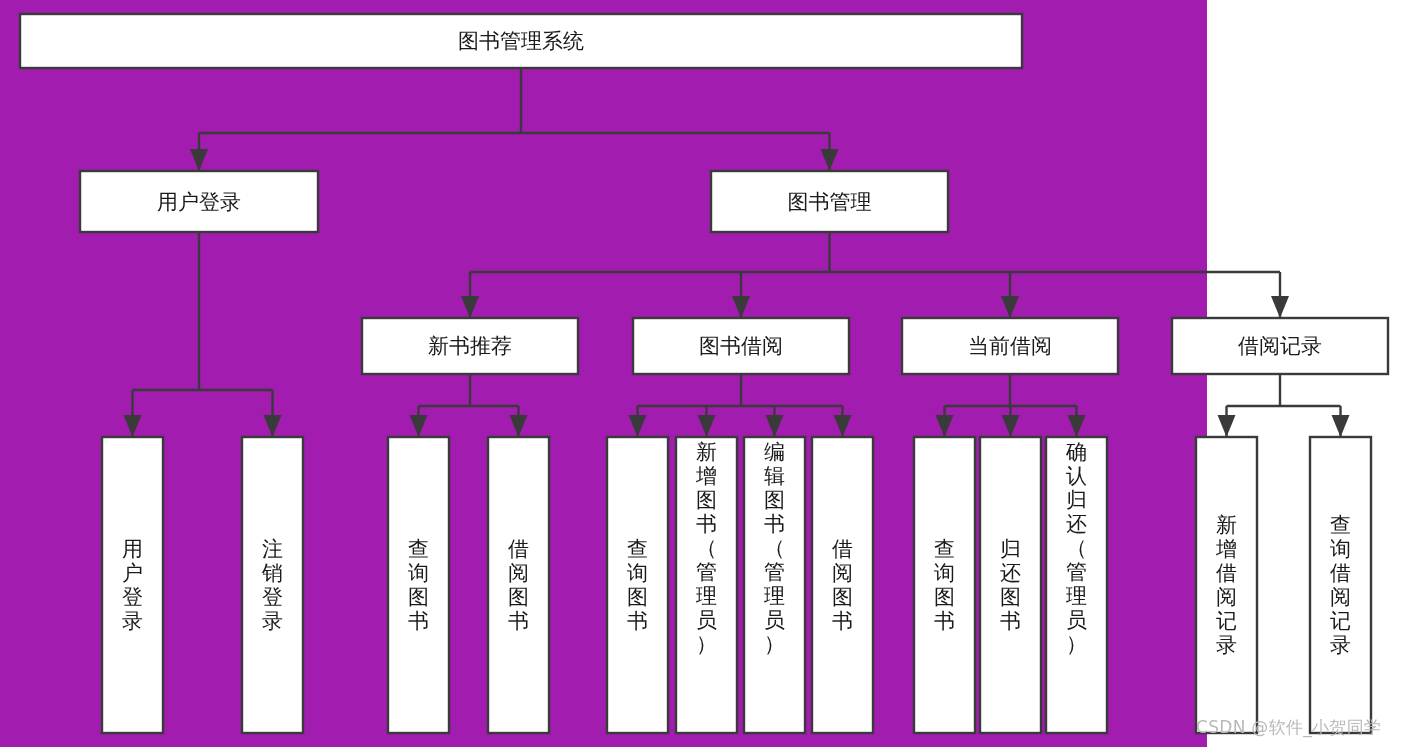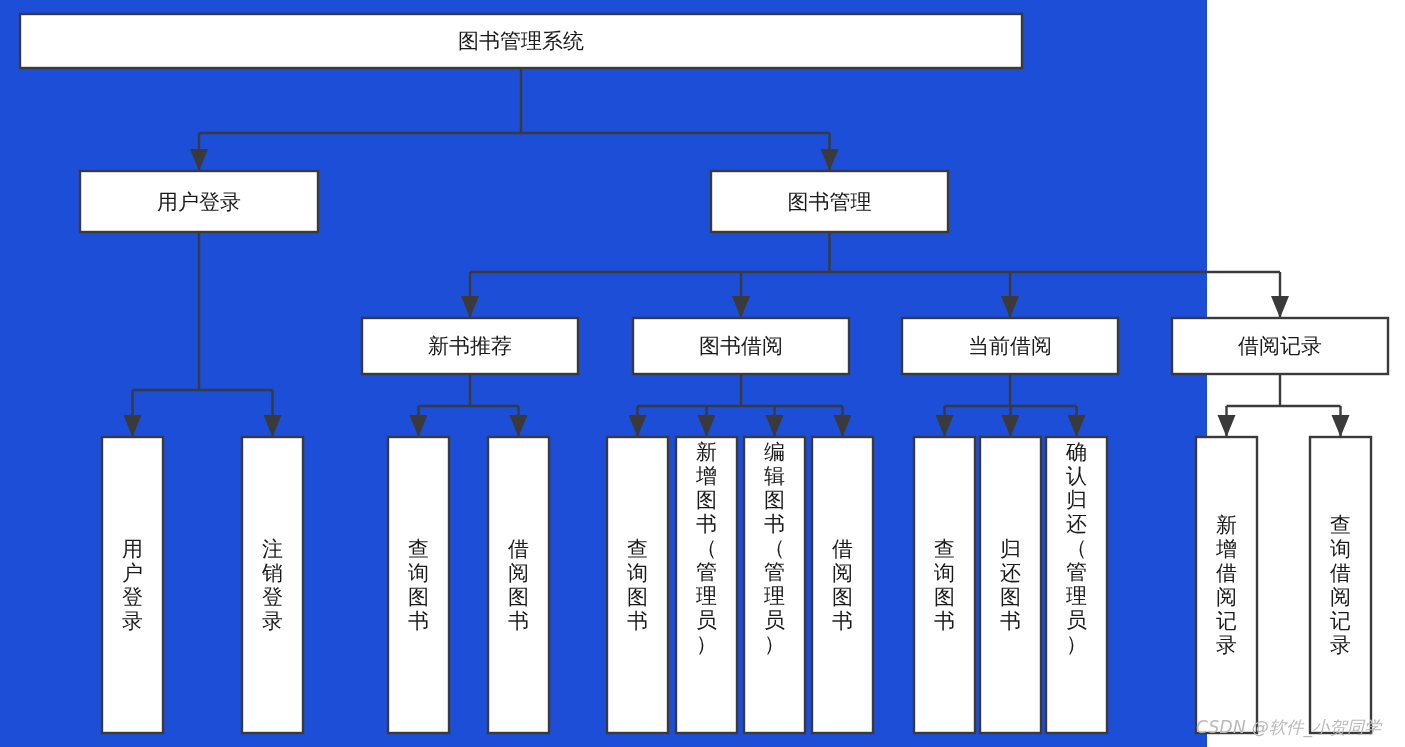--- a/index.html
+++ b/index.html
@@ -11,21 +11,21 @@
   body {
     width: 1405px;
     height: 747px;
     overflow: hidden;
     font-family: "DejaVu Sans", "Liberation Sans", sans-serif;
   }
   #diagram-root {
     position: relative;
     width: 1207px;
     height: 747px;
-    background: #1d4ed8;
+    background: #a21caf;
   }
   svg#diagram-svg {
     position: absolute;
     left: 0;
     top: 0;
     width: 1405px;
     height: 747px;
     display: block;
   }
   .node-box {
@@ -201,14 +201,14 @@
         <g>
           <rect class="node-box" x="1196" y="437" width="61" height="296"></rect>
           <text class="node-label-v" x="1226.5"><tspan x="1226.5" y="532">新</tspan><tspan x="1226.5" y="556">增</tspan><tspan x="1226.5" y="580">借</tspan><tspan x="1226.5" y="604">阅</tspan><tspan x="1226.5" y="628">记</tspan><tspan x="1226.5" y="652">录</tspan></text>
         </g>
         <g>
           <rect class="node-box" x="1310" y="437" width="61" height="296"></rect>
           <text class="node-label-v" x="1340.5"><tspan x="1340.5" y="532">查</tspan><tspan x="1340.5" y="556">询</tspan><tspan x="1340.5" y="580">借</tspan><tspan x="1340.5" y="604">阅</tspan><tspan x="1340.5" y="628">记</tspan><tspan x="1340.5" y="652">录</tspan></text>
         </g>
       </g>
   </svg>
-  <div class="watermark-text" style="left: 1196px; top: 716px; font-style: italic;">CSDN @软件_小贺同学</div>
+  <div class="watermark-text" style="left: 1196px; top: 716px;">CSDN @软件_小贺同学</div>
 </div>
 
 </body></html>

